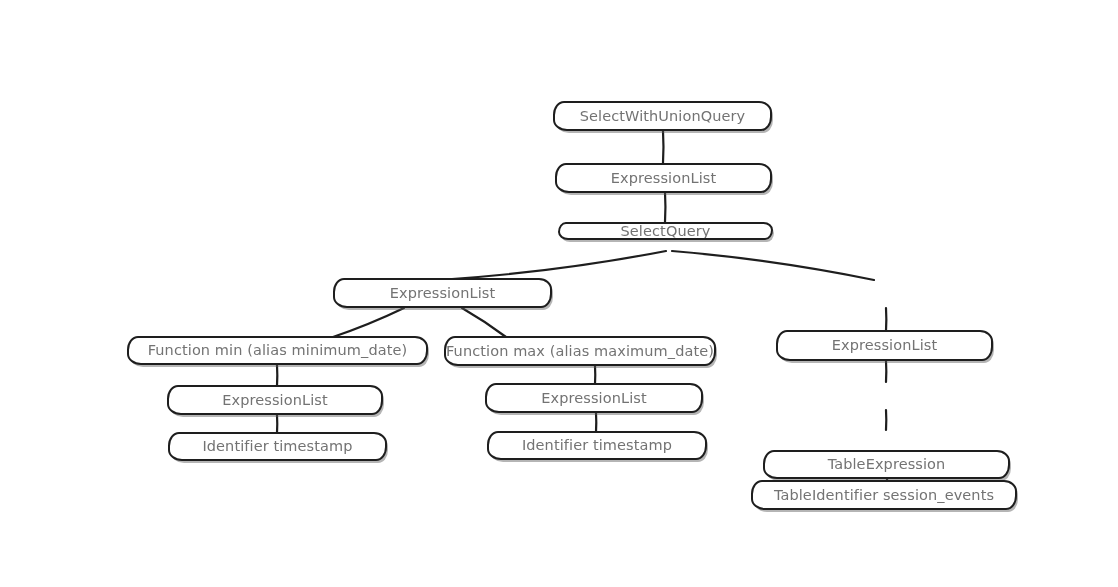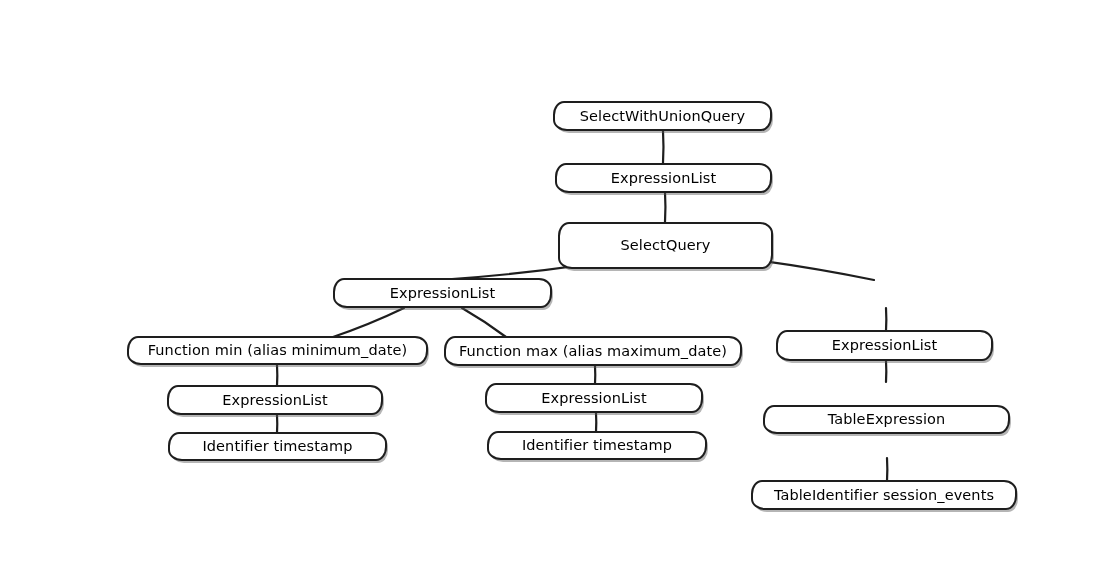--- a/index.html
+++ b/index.html
@@ -37,21 +37,21 @@
     box-shadow: 2px 3px 0 -1px rgba(90, 90, 90, 0.45);
     display: flex;
     align-items: center;
     justify-content: center;
     white-space: nowrap;
     overflow: hidden;
   }
   .node-label {
     font-size: 14.5px;
     letter-spacing: 0.1px;
-    color: #000000;
+    color: #737373;
     line-height: 1;
     padding: 0 4px;
   }
 </style>
 </head>
 <body>
 
 <div class="canvas">
   <svg class="edges-layer" viewBox="0 0 1118 587" xmlns="http://www.w3.org/2000/svg">
       <path d="M 663 131 Q 663.96 147 663 163" class="edge" stroke="#1e1e1e"></path>
@@ -69,46 +69,46 @@
       <path d="M 886 410 Q 886.6 420 886 430" class="edge" stroke="#1e1e1e"></path>
       <path d="M 887 458 Q 887.69 469.5 887 481" class="edge" stroke="#1e1e1e"></path>
     </svg>
 
 <div class="node" style="left: 553px; top: 101px; width: 219px; height: 30px; background: rgb(255, 255, 255);">
       <span class="node-label">SelectWithUnionQuery</span>
     </div>
     <div class="node" style="left: 555px; top: 163px; width: 217px; height: 30px; background: rgb(255, 255, 255);">
       <span class="node-label">ExpressionList</span>
     </div>
-    <div class="node" style="left: 558px; top: 222px; width: 215px; height: 47px; background: rgb(255, 255, 255);">
+    <div class="node" style="left: 558px; top: 222px; width: 215px; height: 18px; background: rgb(255, 255, 255);">
       <span class="node-label">SelectQuery</span>
     </div>
     <div class="node" style="left: 333px; top: 278px; width: 219px; height: 30px; background: rgb(255, 255, 255);">
       <span class="node-label">ExpressionList</span>
     </div>
     <div class="node" style="left: 127px; top: 336px; width: 301px; height: 29px; background: rgb(255, 255, 255); text-align: center;">
       <span class="node-label">Function min (alias minimum_date)</span>
     </div>
     <div class="node" style="left: 167px; top: 385px; width: 216px; height: 30px; background: rgb(255, 255, 255);">
       <span class="node-label">ExpressionList</span>
     </div>
     <div class="node" style="left: 168px; top: 432px; width: 219px; height: 29px; background: rgb(255, 255, 255);">
       <span class="node-label">Identifier timestamp</span>
     </div>
-    <div class="node" style="left: 444px; top: 336px; width: 298px; height: 30px; background: rgb(255, 255, 255);">
+    <div class="node" style="left: 444px; top: 336px; width: 272px; height: 30px; background: rgb(255, 255, 255);">
       <span class="node-label">Function max (alias maximum_date)</span>
     </div>
     <div class="node" style="left: 485px; top: 383px; width: 218px; height: 30px; background: rgb(255, 255, 255);">
       <span class="node-label">ExpressionList</span>
     </div>
     <div class="node" style="left: 487px; top: 431px; width: 220px; height: 29px; background: rgb(255, 255, 255);">
       <span class="node-label">Identifier timestamp</span>
     </div>
     <div class="node" style="left: 776px; top: 330px; width: 217px; height: 31px; background: rgb(255, 255, 255);">
       <span class="node-label">ExpressionList</span>
     </div>
-    <div class="node" style="left: 763px; top: 405px; width: 247px; height: 29px; background: rgb(255, 255, 255);">
+    <div class="node" style="left: 763px; top: 450px; width: 247px; height: 29px; background: rgb(255, 255, 255);">
       <span class="node-label">TableExpression</span>
     </div>
     <div class="node" style="left: 751px; top: 480px; width: 266px; height: 30px; background: rgb(255, 255, 255);">
       <span class="node-label">TableIdentifier session_events</span>
     </div>
   </div>
 
 </body></html>

